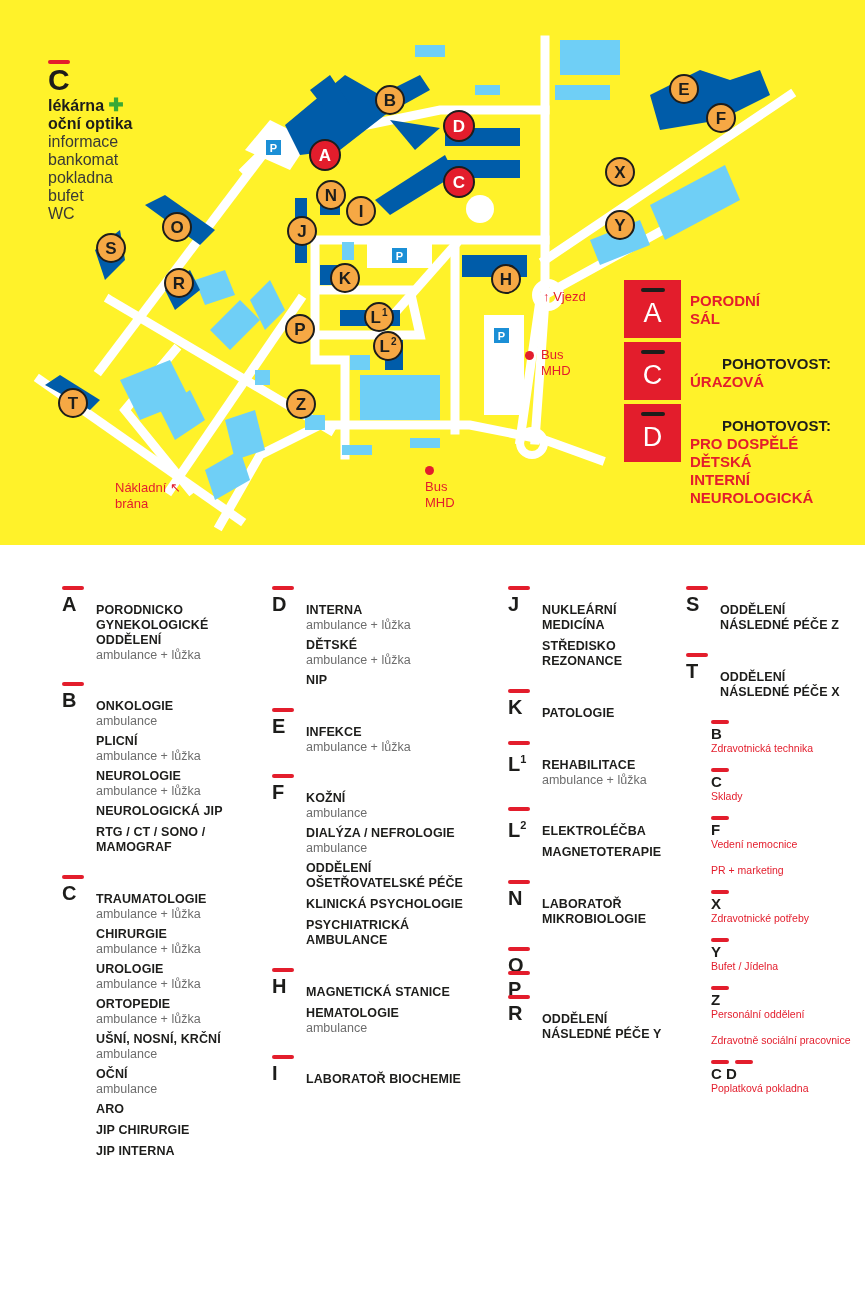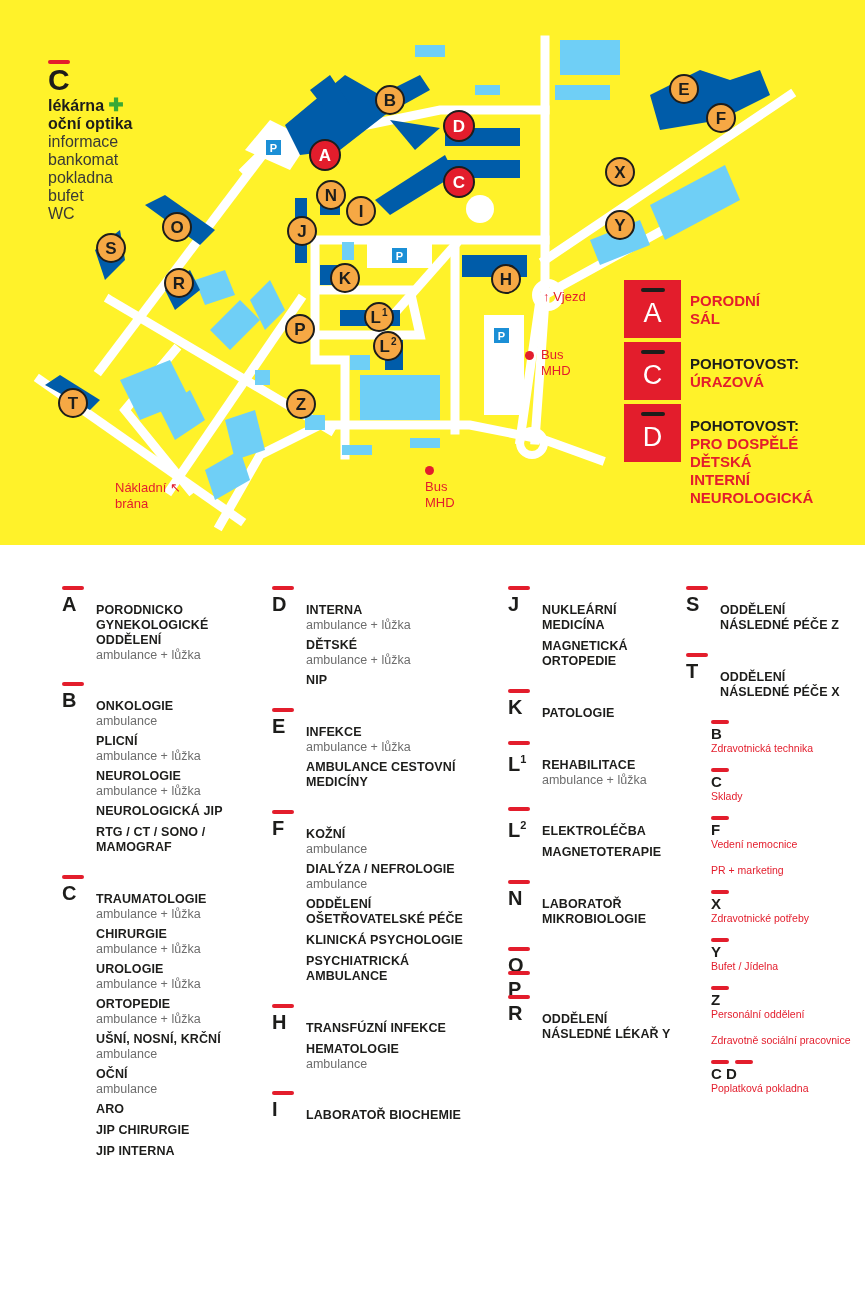--- a/index.html
+++ b/index.html
@@ -19,21 +19,21 @@
   #info .big{font-size:30px;font-weight:bold;line-height:32px;margin-top:0px;}
   #info .b{font-size:16px;font-weight:bold;line-height:18px;}
   #info .l{font-size:16px;line-height:18px;color:#3a3a36;}
   .plus{color:#3aa935;font-weight:bold;font-size:18px;}
   
   .em{position:absolute;left:624px;width:57px;height:58px;background:#e31d2c;color:#fff;}
   .em .bar{position:absolute;left:17px;top:8px;width:24px;height:4px;background:#1d1d1b;}
   .em .lt{position:absolute;left:0;right:0;top:18px;text-align:center;font-size:27px;line-height:30px;}
   .emt{position:absolute;left:690px;font-size:15px;font-weight:bold;line-height:18px;}
   .emt .r{color:#e31d2c;display:block;}
-  .emt .k{color:#1d1d1b;display:block;}
+  .emt .k{color:#1d1d1b;display:block;margin-left:32px;}
   
   .col{position:absolute;top:586px;}
   .grp{position:relative;margin-bottom:20px;}
   .grp .bar{margin-bottom:3px;}
   .grp .code{position:absolute;left:0;top:8px;font-size:20px;font-weight:bold;line-height:20px;}
   .grp .code sup{font-size:11px;}
   .items{margin-left:34px;padding-top:10px;}
   .it{margin-bottom:6px;}
   .it .n{font-size:12.5px;font-weight:bold;line-height:15px;letter-spacing:0.1px;}
   .it .s{font-size:12.5px;color:#6d6d6d;line-height:14px;}
@@ -338,23 +338,20 @@
         </div>
       </div>
       <div class="grp">
         <span class="bar"></span>
         <div class="code"><span>E</span></div>
         <div class="items">
           <div class="it">
             <div class="n">INFEKCE</div>
             <div class="s">ambulance + lůžka</div>
           </div>
-          <div class="it">
-            <div class="n">AMBULANCE CESTOVNÍ MEDICÍNY</div>
-          </div>
         </div>
       </div>
       <div class="grp">
         <span class="bar"></span>
         <div class="code"><span>F</span></div>
         <div class="items">
           <div class="it">
             <div class="n">KOŽNÍ</div>
             <div class="s">ambulance</div>
           </div>
@@ -371,21 +368,21 @@
           <div class="it">
             <div class="n">PSYCHIATRICKÁ AMBULANCE</div>
           </div>
         </div>
       </div>
       <div class="grp">
         <span class="bar"></span>
         <div class="code"><span>H</span></div>
         <div class="items">
           <div class="it">
-            <div class="n">TRANSFÚZNÍ INFEKCE</div>
+            <div class="n">MAGNETICKÁ STANICE</div>
           </div>
           <div class="it">
             <div class="n">HEMATOLOGIE</div>
             <div class="s">ambulance</div>
           </div>
         </div>
       </div>
       <div class="grp">
         <span class="bar"></span>
         <div class="code"><span>I</span></div>
@@ -398,21 +395,21 @@
     </div>
   <div class="col" style="left:508px;width:170px;">
       <div class="grp">
         <span class="bar"></span>
         <div class="code"><span>J</span></div>
         <div class="items">
           <div class="it">
             <div class="n">NUKLEÁRNÍ MEDICÍNA</div>
           </div>
           <div class="it">
-            <div class="n">MAGNETICKÁ ORTOPEDIE</div>
+            <div class="n">STŘEDISKO REZONANCE</div>
           </div>
         </div>
       </div>
       <div class="grp">
         <span class="bar"></span>
         <div class="code"><span>K</span></div>
         <div class="items">
           <div class="it">
             <div class="n">PATOLOGIE</div>
           </div>
@@ -455,21 +452,21 @@
       </div>
       <div class="grp">
         <span class="bar"></span>
         <div class="code"><span>P</span></div>
       </div>
       <div class="grp">
         <span class="bar"></span>
         <div class="code"><span>R</span></div>
         <div class="items">
           <div class="it">
-            <div class="n">ODDĚLENÍ NÁSLEDNÉ LÉKAŘ Y</div>
+            <div class="n">ODDĚLENÍ NÁSLEDNÉ PÉČE Y</div>
           </div>
         </div>
       </div>
     </div>
   <div class="col" style="left:686px;width:170px;">
       <div class="grp">
         <span class="bar"></span>
         <div class="code"><span>S</span></div>
         <div class="items">
           <div class="it">

